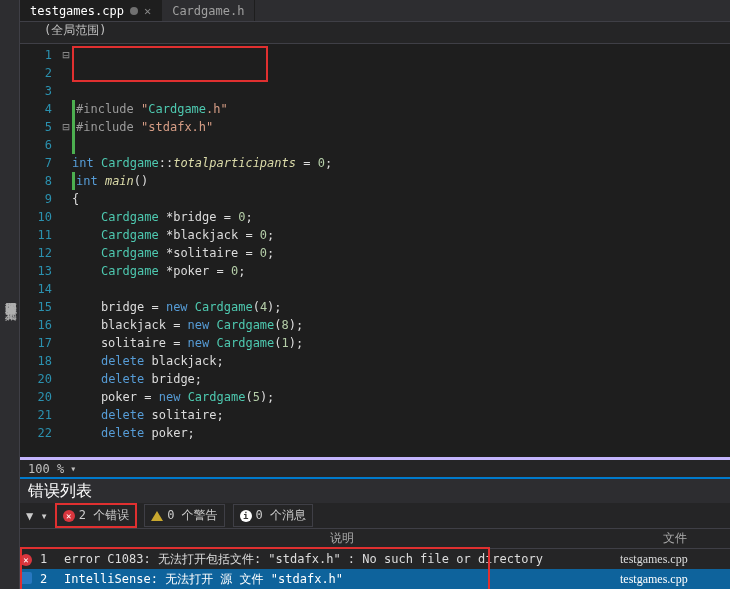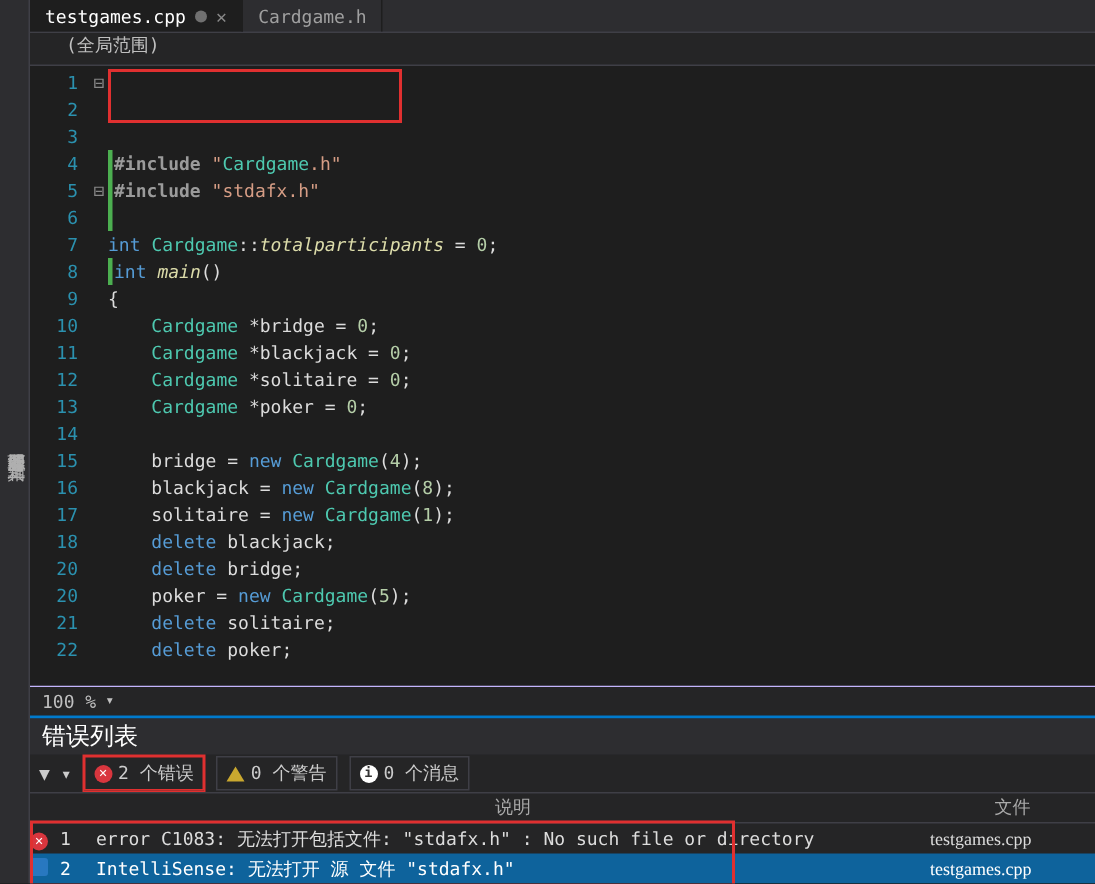--- a/index.html
+++ b/index.html
@@ -15,25 +15,25 @@
 .editor { flex:1; display:flex; background:#1e1e1e; overflow:hidden; position:relative; }
 .gutter { width:40px; text-align:right; padding-right:8px; color:#2b91af; user-select:none; line-height:18px; padding-top:2px; }
 .fold-col { width:12px; color:#888; line-height:18px; padding-top:2px; }
 .fold-col div { height:18px; text-align:center; }
 .code { flex:1; line-height:18px; white-space:pre; position:relative; padding-top:2px; }
 .code-line { height:18px; position:relative; }
 .kw { color:#569cd6; }
 .type { color:#4ec9b0; }
 .str { color:#d69d85; }
 .num { color:#b5cea8; }
-.pp { color:#9b9b9b;font-weight:bold; }
+.pp { color:#9b9b9b; }
 .fn { color:#dcdcaa;font-style:italic; }
 .hl-red { position:absolute; border:2px solid #e03030; pointer-events:none; }
 .green-bar { position:absolute; left:0; top:0; width:3px; background:#4caf50; }
-.zoom { height:20px; background:#252526; border-top:1px solid #c4b5fd; display:flex; align-items:center; padding-left:8px; gap:6px; color:#c0c0c0; }
+.zoom { height:20px; background:#252526; border-top:3px solid #c4b5fd; display:flex; align-items:center; padding-left:8px; gap:6px; color:#c0c0c0; }
 .zoom .dd { font-size:10px; }
 .err-panel { background:#252526; border-top:2px solid #007acc; }
 .err-title { height:24px; display:flex; align-items:center; padding-left:8px; color:#fff; background:#2d2d30; font-size:16px;text-align:center; }
 .err-toolbar { height:26px; display:flex; align-items:center; padding:0 6px; gap:8px; border-bottom:1px solid #3f3f46; }
 .funnel { color:#ccc; }
 .err-badge { border:1px solid #3f3f46; padding:2px 6px; display:flex; align-items:center; gap:4px; color:#ccc; }
 .err-badge.active { border-color:#e03030; outline:1px solid #e03030; }
 .ico-err { width:12px; height:12px; border-radius:50%; background:#d9363e; color:#fff; display:inline-flex; align-items:center; justify-content:center; font-size:9px; font-weight:bold; }
 .ico-warn { width:0; height:0; border-left:6px solid transparent; border-right:6px solid transparent; border-bottom:10px solid #c9a82f; display:inline-block; }
 .ico-info { width:12px; height:12px; border-radius:50%; background:#fff; color:#333; display:inline-flex; align-items:center; justify-content:center; font-size:9px; font-weight:bold; }

